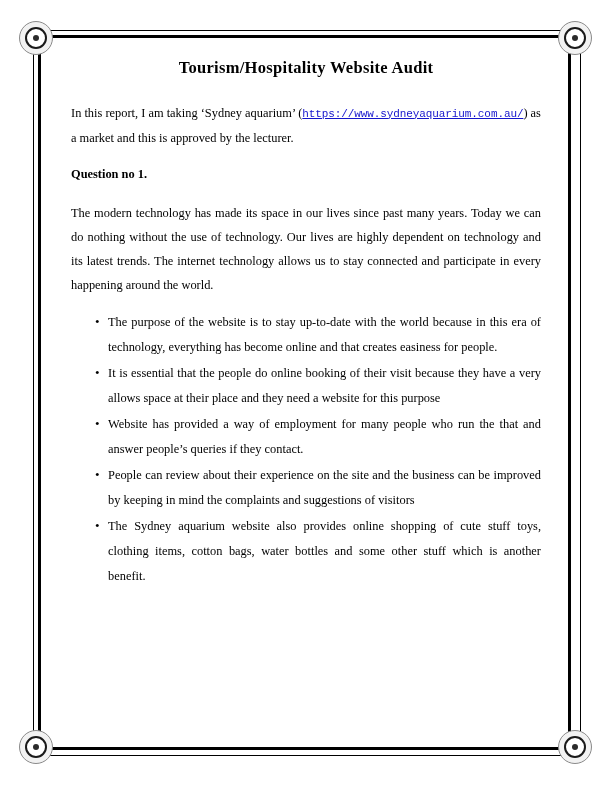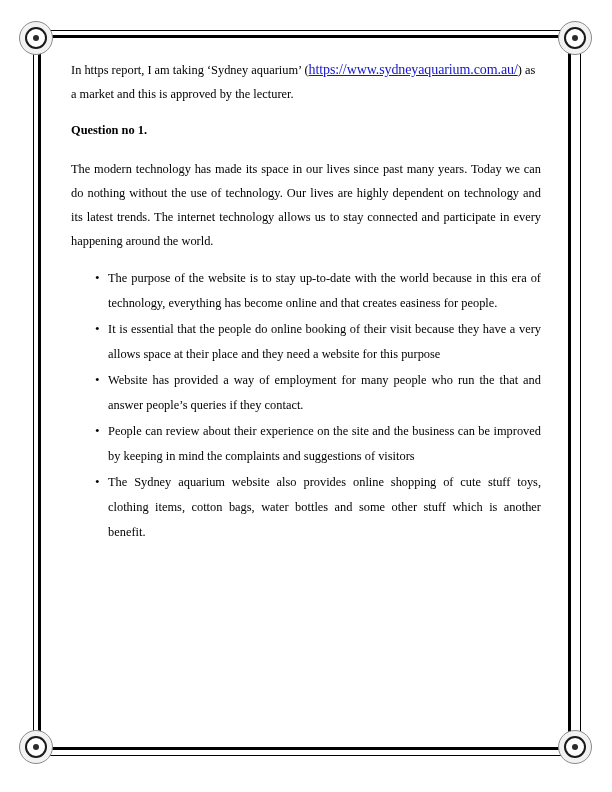--- a/index.html
+++ b/index.html
@@ -105,22 +105,22 @@
   .heading-bold {
     font-size: 12.4px;
     font-weight: bold;
     line-height: 22px;
     margin: 0 0 14px 0;
   }
   .heading-bold.q-label { margin-bottom: 16px; }
   .heading-bold.q-prompt { margin-bottom: 16px; }
 
   a.ext-link {
-    font-family: Liberation Serif, serif;
-    font-size: 14px;
+    font-family: Liberation Mono, monospace;
+    font-size: 11px;
     color: #1414cc;
     text-decoration: underline;
     letter-spacing: -0.1px;
   }
 
   ul.bullet-list {
     list-style: none;
     margin: 12px 0 0 0;
     padding: 0;
   }
@@ -156,22 +156,23 @@
   <div class="rule-thick right"></div>
 
   <div class="corner-ornament tl"></div>
   <div class="corner-ornament tr"></div>
   <div class="corner-ornament bl"></div>
   <div class="corner-ornament br"></div>
 </div>
 
 <div class="content">
 
+  <h1 class="doc-title">Tourism/Hospitality Website Audit</h1>
 
-  <p class="body-text intro"><span>In https report, I am taking ‘Sydney aquarium’ (</span><a class="ext-link" href="#">https://www.sydneyaquarium.com.au/</a><span>) as a market and this is approved by the lecturer.</span></p>
+  <p class="body-text intro"><span>In this report, I am taking ‘Sydney aquarium’ (</span><a class="ext-link" href="#">https://www.sydneyaquarium.com.au/</a><span>) as a market and this is approved by the lecturer.</span></p>
 
   <p class="heading-bold q-label">Question no 1.</p>
 
 
   <p class="body-text">The modern technology has made its space in our lives since past many years. Today we can do nothing without the use of technology. Our lives are highly dependent on technology and its latest trends. The internet technology allows us to stay connected and participate in every happening around the world.</p>
 
   <ul class="bullet-list">
     <li>The purpose of the website is to stay up-to-date with the world because in this era of technology, everything has become online and that creates easiness for people.</li>
     <li>It is essential that the people do online booking of their visit because they have a very allows space at their place and they need a website for this purpose</li>
     <li>Website has provided a way of employment for many people who run the that and answer people’s queries if they contact.</li>

